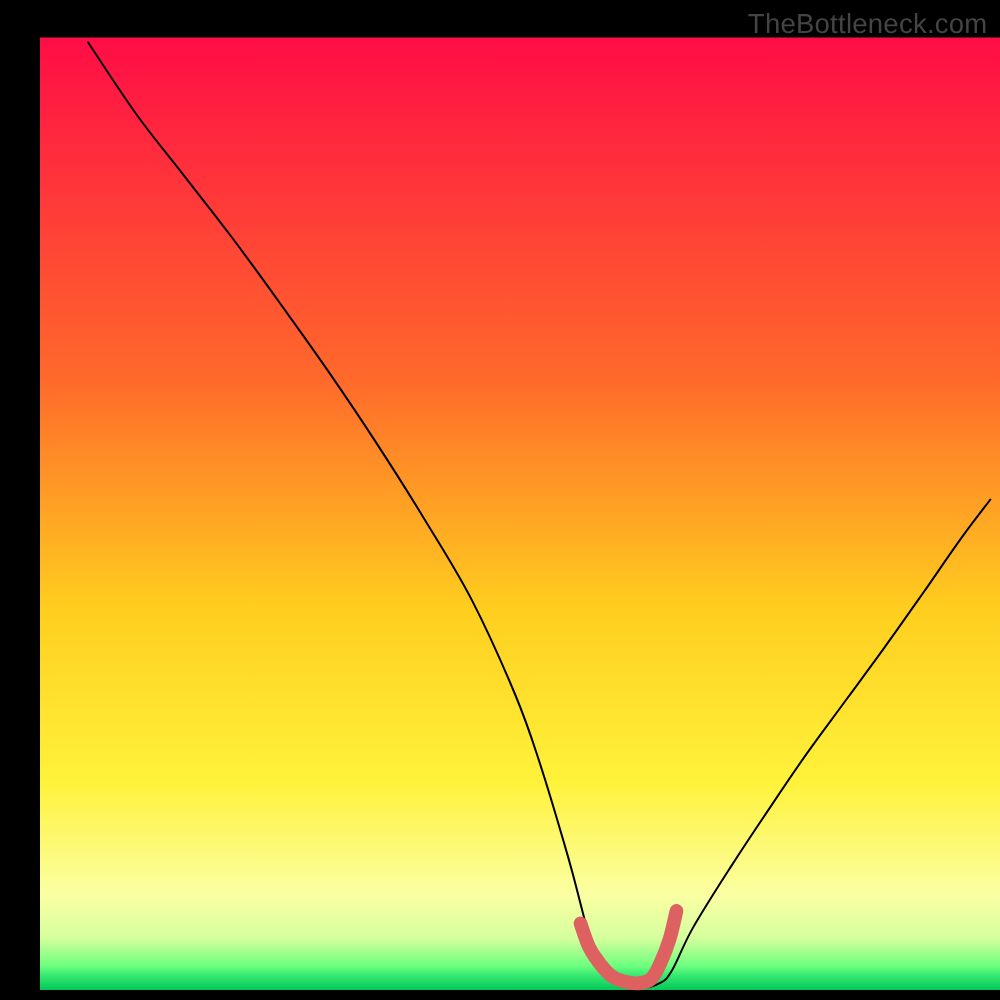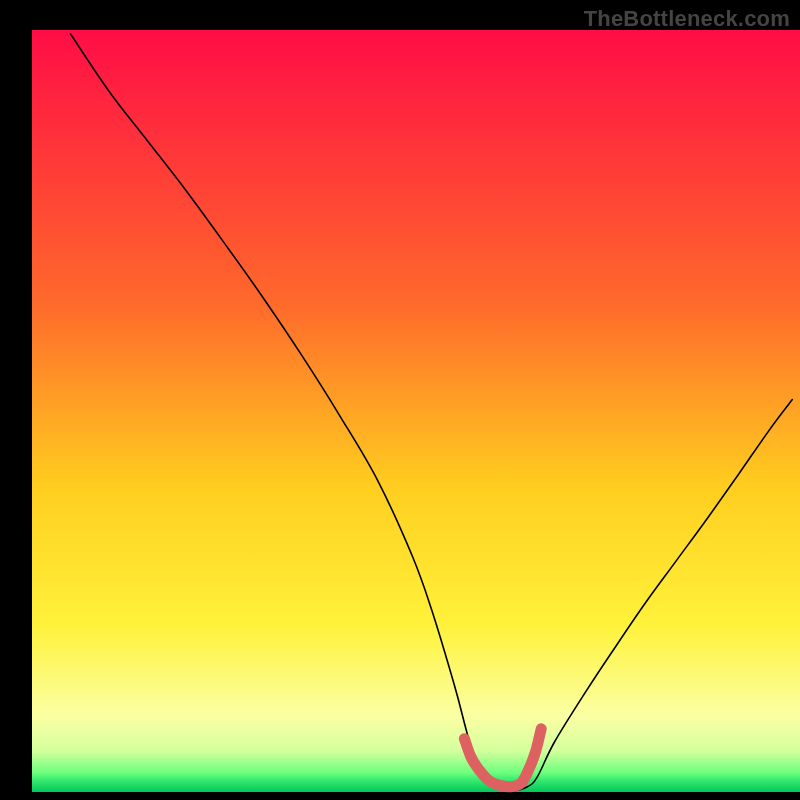--- a/index.html
+++ b/index.html
@@ -16,21 +16,21 @@
     width: 800px;
     height: 800px;
     background: #000;
   }
   .watermark {
     position: absolute;
     top: 6px;
     right: 10px;
     color: #444;
     font-size: 22px;
-    font-weight: 700;
+    font-weight: 400;
     letter-spacing: 0.2px;
     z-index: 5;
   }
   svg.plot {
     position: absolute;
     top: 0;
     left: 0;
     width: 800px;
     height: 800px;
     display: block;

